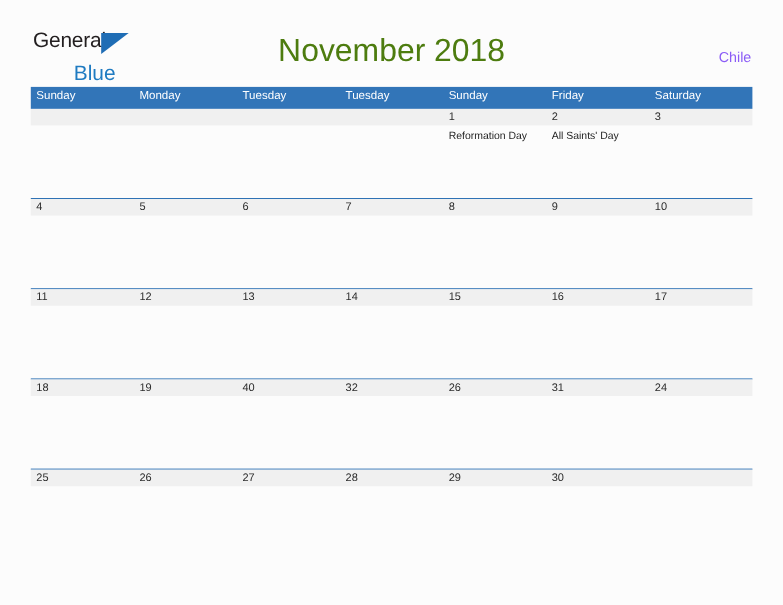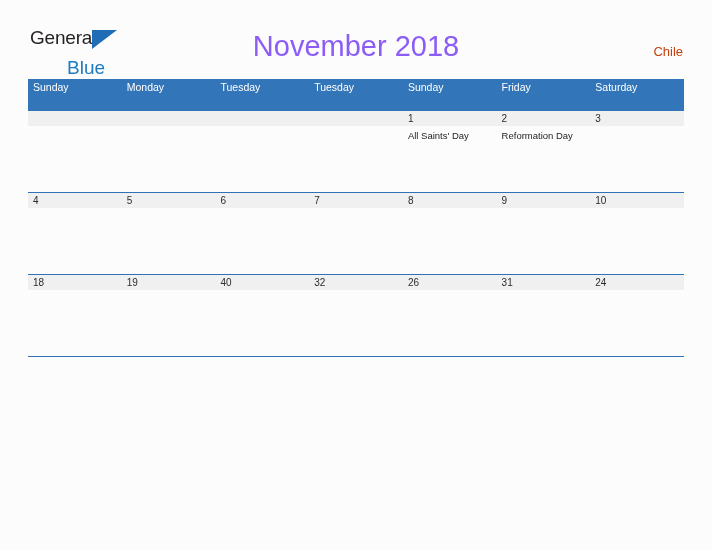--- a/index.html
+++ b/index.html
@@ -60,46 +60,46 @@
     top: 30px;
   }
 
   .cal-title {
     position: absolute;
     left: 0;
     right: 0;
     top: 30px;
     text-align: center;
     font-size: 29px;
-    color: #8b5cf6;
+    color: #4d7c0f;
     font-weight: normal;
     letter-spacing: 0px;
     margin: 0;
   }
 
   .cal-region {
     position: absolute;
     right: 29px;
     top: 44px;
     font-size: 13px;
-    color: #c2410c;
+    color: #8b5cf6;
   }
 
   
   .calendar {
     position: absolute;
     left: 28px;
     top: 79px;
     width: 656px;
   }
 
   .weekday-header {
     display: flex;
     background: #3275b8;
-    height: 32px;
+    height: 20px;
   }
   .weekday-cell {
     flex: 1 1 0;
     color: #ffffff;
     font-size: 10.5px;
     line-height: 16px;
     padding-left: 5px;
     box-sizing: border-box;
     white-space: nowrap;
     overflow: hidden;
@@ -179,22 +179,22 @@
       <div class="date-num"></div>
       <div class="date-num">1</div>
       <div class="date-num">2</div>
       <div class="date-num">3</div>
     </div>
     <div class="event-band">
       <div class="event-cell"></div>
       <div class="event-cell"></div>
       <div class="event-cell"></div>
       <div class="event-cell"></div>
+      <div class="event-cell">Reformation Day</div>
       <div class="event-cell">All Saints' Day</div>
-      <div class="event-cell">Reformation Day</div>
       <div class="event-cell"></div>
     </div>
   </div>
 
   <div class="week-row">
     <div class="date-band">
       <div class="date-num">4</div>
       <div class="date-num">5</div>
       <div class="date-num">6</div>
       <div class="date-num">7</div>
@@ -206,20 +206,40 @@
       <div class="event-cell"></div>
       <div class="event-cell"></div>
       <div class="event-cell"></div>
       <div class="event-cell"></div>
       <div class="event-cell"></div>
       <div class="event-cell"></div>
       <div class="event-cell"></div>
     </div>
   </div>
 
+  <div class="week-row">
+    <div class="date-band">
+      <div class="date-num">11</div>
+      <div class="date-num">12</div>
+      <div class="date-num">13</div>
+      <div class="date-num">14</div>
+      <div class="date-num">15</div>
+      <div class="date-num">16</div>
+      <div class="date-num">17</div>
+    </div>
+    <div class="event-band">
+      <div class="event-cell"></div>
+      <div class="event-cell"></div>
+      <div class="event-cell"></div>
+      <div class="event-cell"></div>
+      <div class="event-cell"></div>
+      <div class="event-cell"></div>
+      <div class="event-cell"></div>
+    </div>
+  </div>
 
   <div class="week-row">
     <div class="date-band">
       <div class="date-num">18</div>
       <div class="date-num">19</div>
       <div class="date-num">40</div>
       <div class="date-num">32</div>
       <div class="date-num">26</div>
       <div class="date-num">31</div>
       <div class="date-num">24</div>
@@ -229,20 +249,29 @@
       <div class="event-cell"></div>
       <div class="event-cell"></div>
       <div class="event-cell"></div>
       <div class="event-cell"></div>
       <div class="event-cell"></div>
       <div class="event-cell"></div>
     </div>
   </div>
 
   <div class="week-row">
+    <div class="date-band">
+      <div class="date-num">25</div>
+      <div class="date-num">26</div>
+      <div class="date-num">27</div>
+      <div class="date-num">28</div>
+      <div class="date-num">29</div>
+      <div class="date-num">30</div>
+      <div class="date-num"></div>
+    </div>
     <div class="event-band">
       <div class="event-cell"></div>
       <div class="event-cell"></div>
       <div class="event-cell"></div>
       <div class="event-cell"></div>
       <div class="event-cell"></div>
       <div class="event-cell"></div>
       <div class="event-cell"></div>
     </div>
   </div>

